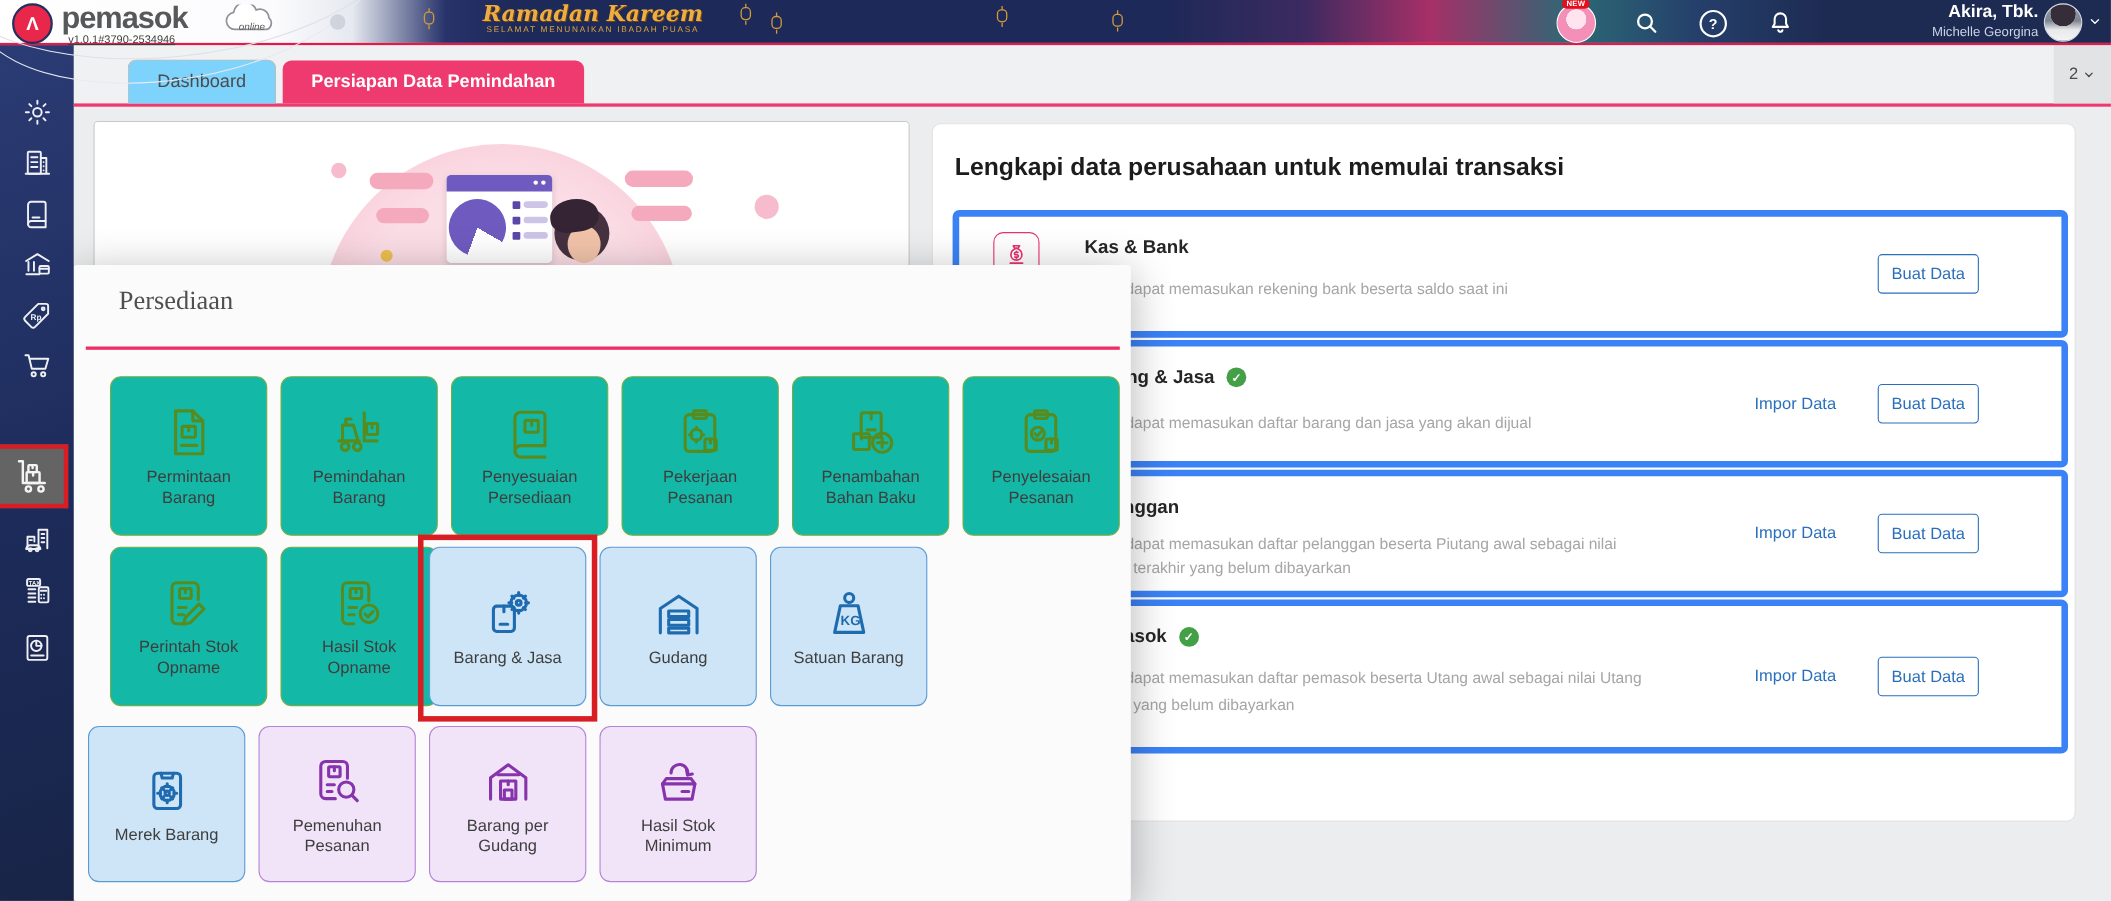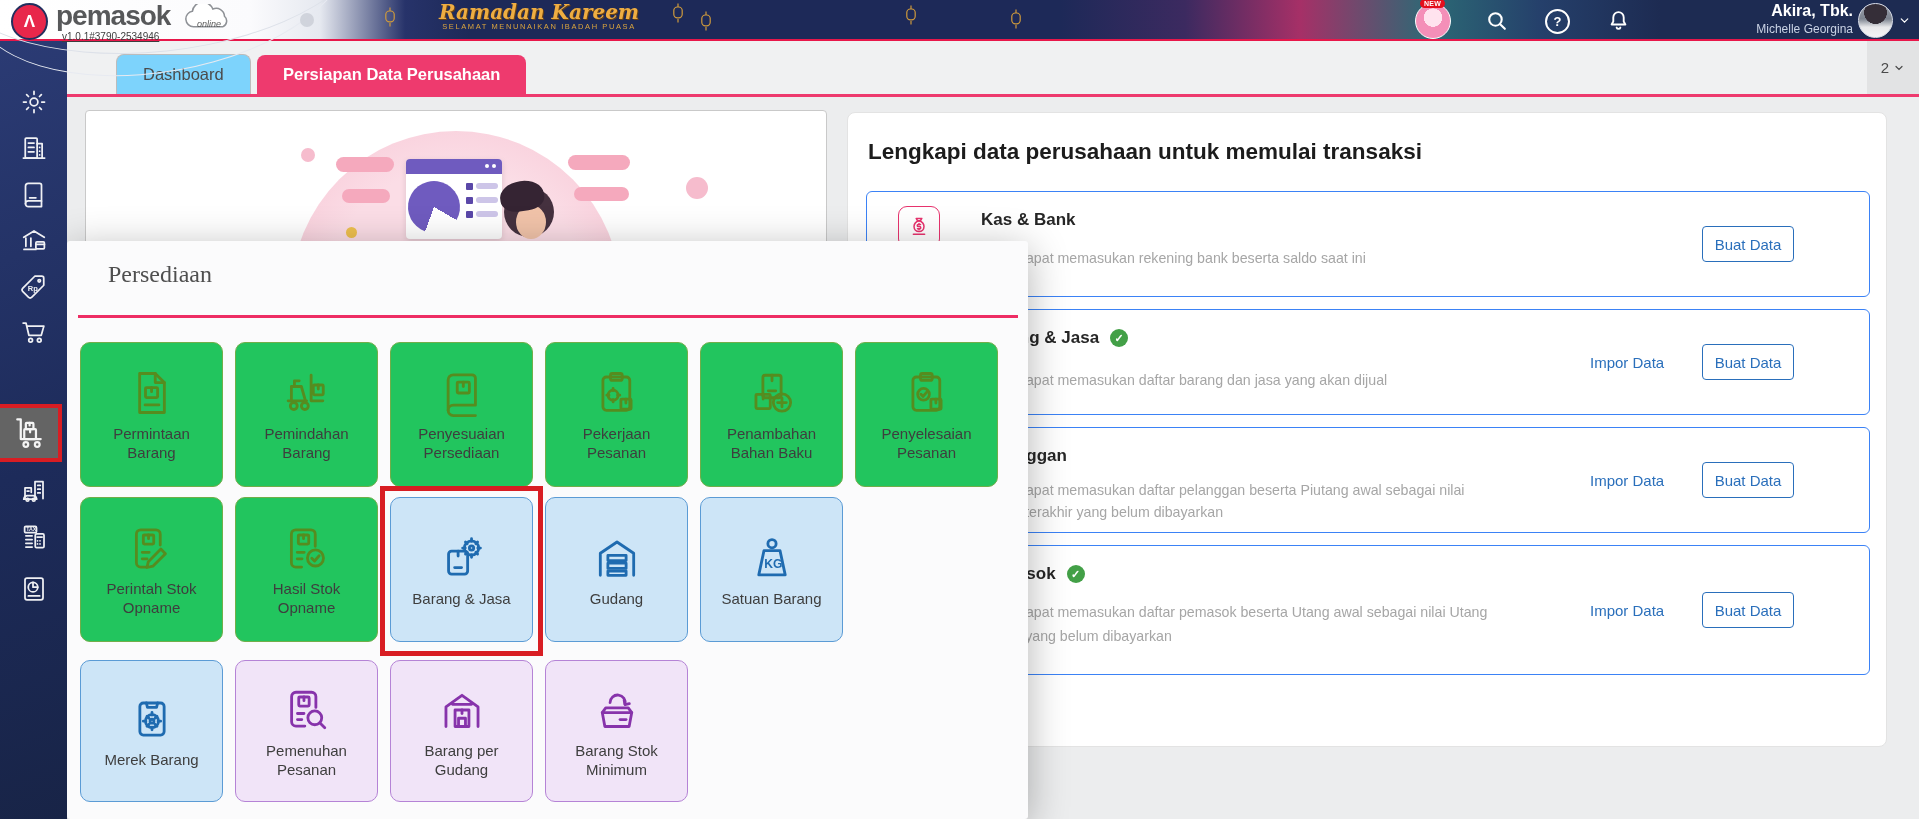--- a/index.html
+++ b/index.html
@@ -10,21 +10,21 @@
   .header{position:absolute;left:0;top:0;width:1919px;height:39px;z-index:50;
     border-bottom:2px solid #e8174a;
     background:linear-gradient(90deg,#ffffff 0px,#fbfbfd 250px,#e6e9f0 320px,#27336a 405px,#1d2958 470px,#1d2958 1060px,#3c2a60 1185px,#a63067 1300px,#2c6975 1430px,#25406b 1540px,#1d2b52 1660px,#1d2b52 100%);}
   .hdr-wave{position:absolute;border-radius:50%;border:1px solid #dde1e9;pointer-events:none;}
   .w1{left:-60px;top:-150px;width:430px;height:200px;transform:rotate(-6deg);}
   .w2{left:-30px;top:-120px;width:380px;height:190px;transform:rotate(-10deg);border-color:#e7eaf1;}
   .logo-mark{position:absolute;left:11px;top:3px;width:33px;height:33px;border-radius:50%;
     background:#e8274b;border:2px solid #232f5e;color:#fff;display:flex;align-items:center;justify-content:center;
     font-size:17px;font-weight:bold;}
   .brand{position:absolute;left:56px;top:0px;font-size:28px;font-weight:bold;letter-spacing:-1px;color:#57585a;}
-  .cloud{position:absolute;left:180px;top:4px;width:58px;height:26px;}
+  .cloud{position:absolute;left:200px;top:4px;width:58px;height:26px;}
   .cloud svg{width:100%;height:100%;}
   .cloud .online{position:absolute;left:0;right:0;bottom:1px;text-align:center;font-size:9px;font-style:italic;color:#5a5a5a;}
   .version{position:absolute;left:62px;top:31px;font-size:10px;color:#3d3d3d;text-decoration:underline;}
   .banner-title{position:absolute;left:424px;top:0px;width:230px;text-align:center;
     font-family:"DejaVu Serif",serif;font-style:italic;font-weight:bold;font-size:20px;color:#eead42;
     text-shadow:1px 1px 0 #6e4410;}
   .banner-sub{position:absolute;left:414px;top:22px;width:250px;text-align:center;
     font-size:7.5px;letter-spacing:1.6px;color:#dba53e;font-weight:normal;}
   .lantern{position:absolute;width:12px;height:22px;color:#cf9a3c;}
   .lantern svg{width:100%;height:100%;}
@@ -88,21 +88,21 @@
   .ill-head{position:absolute;left:418px;top:76px;width:50px;height:50px;border-radius:50%;background:#45313f;}
   .ill-face{position:absolute;left:430px;top:94px;width:30px;height:34px;border-radius:50%;background:#f1c3a9;}
   .ill-hair{position:absolute;left:414px;top:70px;width:44px;height:30px;border-radius:50% 50% 40% 40%;background:#352433;transform:rotate(-8deg);}
   .ill-pink-dot{position:absolute;border-radius:50%;background:#f6bccd;}
   .ill-gold-dot{position:absolute;width:11px;height:11px;border-radius:50%;background:#eec04f;}
 
   
   .panel{position:absolute;left:780px;top:15px;width:1038px;height:633px;background:#fff;
     border:1px solid #e3e3e3;border-radius:8px;z-index:2;}
   .panel-heading{position:absolute;left:20px;top:26px;font-size:22.5px;font-weight:600;color:#1c1c1c;}
-  .info-card{position:absolute;left:18px;width:1002px;background:#fff;border:1px solid #3b82f6;border-radius:6px;}
+  .info-card{position:absolute;left:18px;width:1002px;background:#fff;border:6px solid #3b82f6;border-radius:6px;}
   .ic-iconbox{position:absolute;left:31px;top:14px;width:40px;height:40px;border:1.5px solid #e8336e;
     border-radius:9px;color:#e8336e;display:flex;align-items:center;justify-content:center;}
   .ic-iconbox svg{width:26px;height:26px;}
   .ic-titlerow{position:absolute;left:114px;top:18px;display:flex;align-items:center;gap:11px;}
   .ic-title{font-size:17px;font-weight:bold;color:#262626;}
   .ic-badge{width:18px;height:18px;border-radius:50%;background:#43a047;color:#fff;font-size:11px;
     display:flex;align-items:center;justify-content:center;font-weight:bold;}
   .ic-desc{position:absolute;left:114px;font-size:14.2px;color:#a6a6a6;white-space:nowrap;}
   .ic-impor{position:absolute;left:723px;top:50%;transform:translateY(-50%);font-size:15px;color:#2a6fbb;cursor:pointer;}
   .ic-buat{position:absolute;left:835px;top:50%;transform:translateY(-50%);width:92px;height:36px;
@@ -115,21 +115,21 @@
   .modal-title{position:absolute;left:41px;top:20px;font-size:24px;color:#4f4f4f;font-family:Liberation Serif, serif;}
   .modal-underline{position:absolute;left:11px;top:74px;width:940px;height:3px;background:#ee2d64;}
   .tile-rows{position:absolute;left:13px;top:101px;}
   .tile-row{display:flex;gap:12px;}
   .tile-row.r2{margin-top:10px;}
   .tile-row.r3{margin-top:18px;}
   .tile-wrap{position:relative;width:143px;}
   .tile{width:141px;height:143px;border:1px solid;border-radius:10px;display:flex;flex-direction:column;
     align-items:center;justify-content:center;cursor:pointer;}
   .tile-row.r3 .tile{height:140px;}
-  .t-green .tile{background:#22c55e;border-color:#71ae49;color:#568c1f;}
+  .t-green .tile{background:#14b8a6;border-color:#71ae49;color:#568c1f;margin-left:20px;}
   .t-blue .tile{background:#cde5f7;border-color:#5b9bd5;color:#1f6bb0;}
   .t-purple .tile{background:#f1e4f8;border-color:#b583d6;color:#8733ab;}
   .tile-icon{width:52px;height:52px;margin-bottom:5px;}
   .tile-icon svg{width:100%;height:100%;}
   .tile-label{font-size:15px;line-height:19px;color:#3e3e3e;text-align:center;padding:0 8px;}
   .red-frame{position:absolute;left:-10px;top:-11px;right:-10px;bottom:-14px;border:5px solid #d81d23;z-index:5;pointer-events:none;}
 </style>
 </head>
 <body>
 
@@ -261,21 +261,21 @@
               <rect x="4.8" y="3.3" width="14.4" height="17.4" rx="1.6"></rect>
               <circle cx="11.2" cy="10.5" r="3.8"></circle>
               <path d="M11.2 6.7v3.8h3.8"></path>
               <path d="M7.5 17.5h9"></path>
             </svg></span></div>
       </div>
   </div>
 
   <div class="tabbar">
     <div class="tab tab-inactive">Dashboard</div>
-    <div class="tab tab-active">Persiapan Data Perusahaan</div>
+    <div class="tab tab-active">Persiapan Data Pemindahan</div>
     <div class="tab-counter">
       <span>2</span>
       <svg viewBox="0 0 24 24" fill="none" stroke="currentColor" stroke-width="2.4" stroke-linecap="round">
           <path d="M6 9l6 6 6-6"></path>
         </svg>
     </div>
   </div>
 
   <div class="content">
 
@@ -532,21 +532,21 @@
             </div>
             <div class="tile-wrap t-purple">
               <div class="tile">
                 <span class="tile-icon"><svg viewBox="0 0 24 24" fill="none" stroke="currentColor" stroke-width="1.3" stroke-linecap="round" stroke-linejoin="round">
                     <path d="M8.8 8.6a3.5 3.5 0 1 1 6.9.8"></path>
                     <path d="M15.3 7.5l.4 2 2-.4"></path>
                     <path d="M5.2 13.2h13.6l-1.2 6.4H6.4z"></path>
                     <path d="M5.2 13.2l1.6-2.2h10.4l1.6 2.2"></path>
                     <path d="M13.4 16.4h2.8"></path>
                   </svg></span>
-                <div class="tile-label">Barang Stok Minimum</div>
+                <div class="tile-label">Hasil Stok Minimum</div>
               </div>
             </div>
           </div>
         </div>
     </div>
 
   </div>
 </div>
 
 </body></html>

